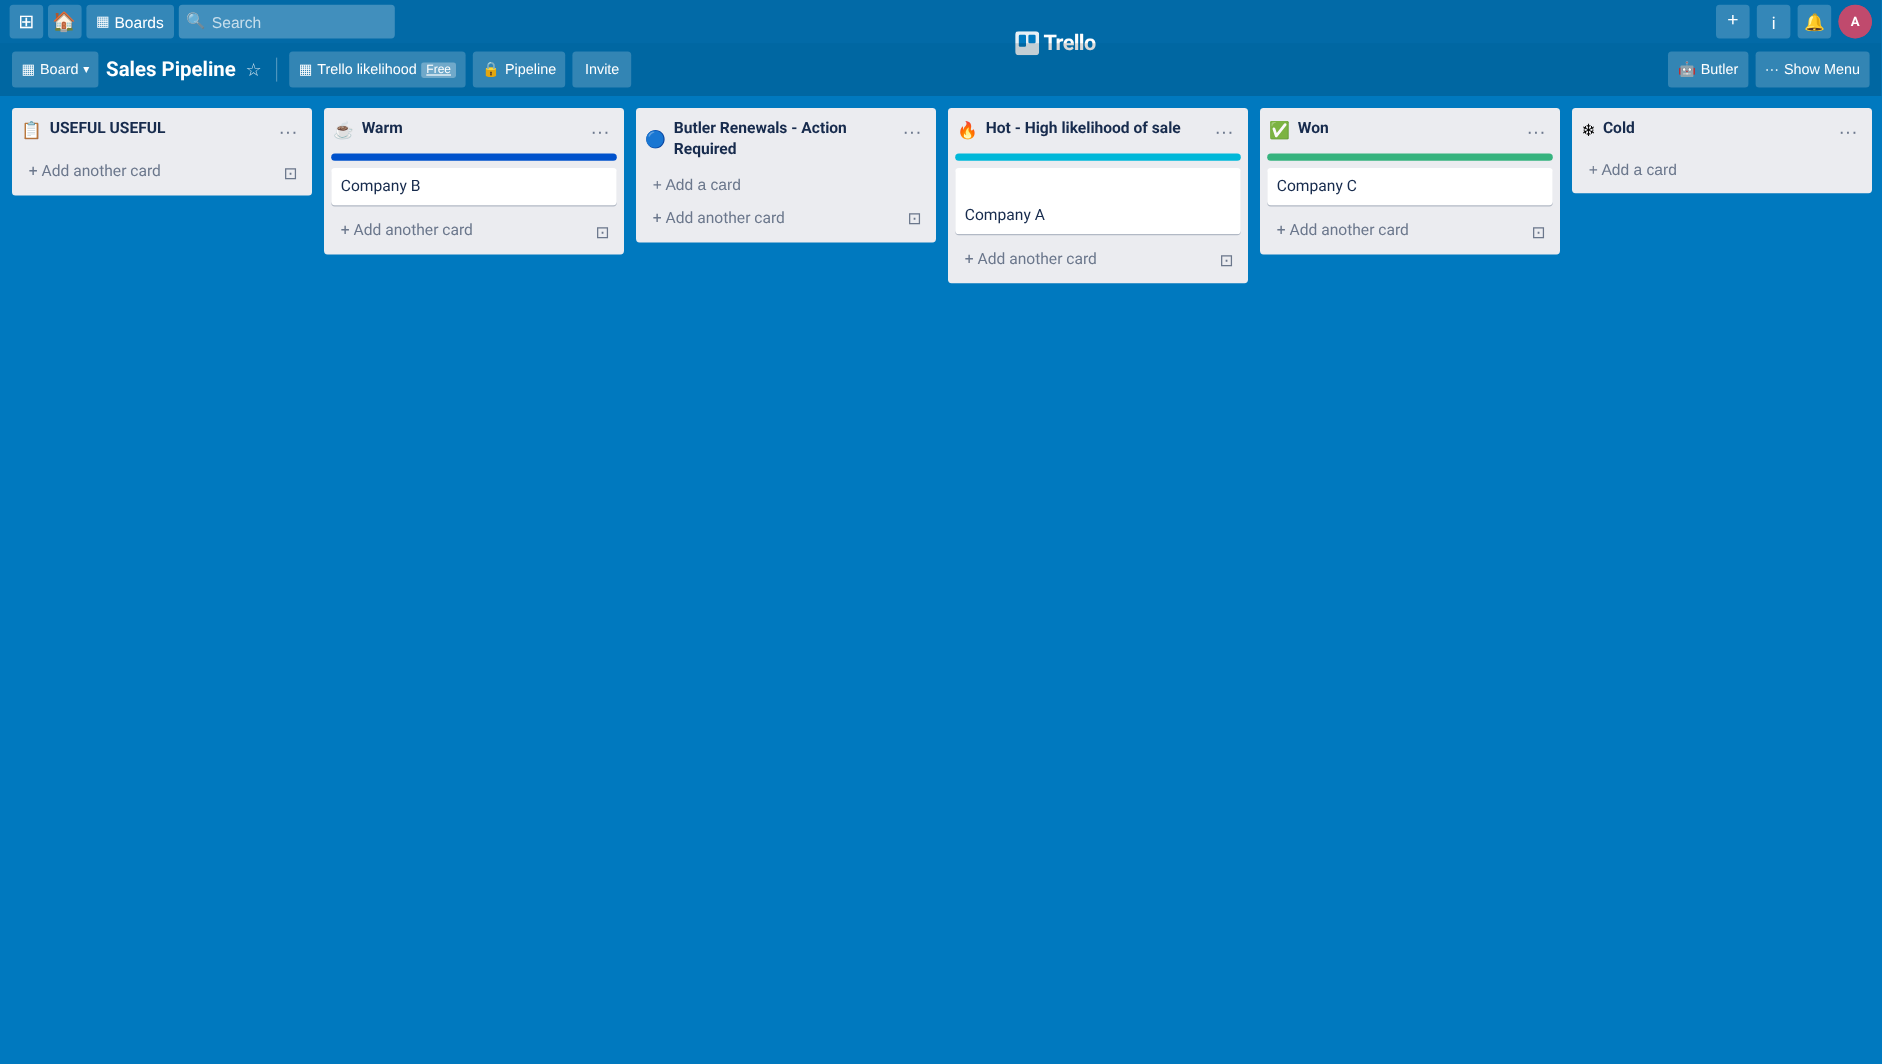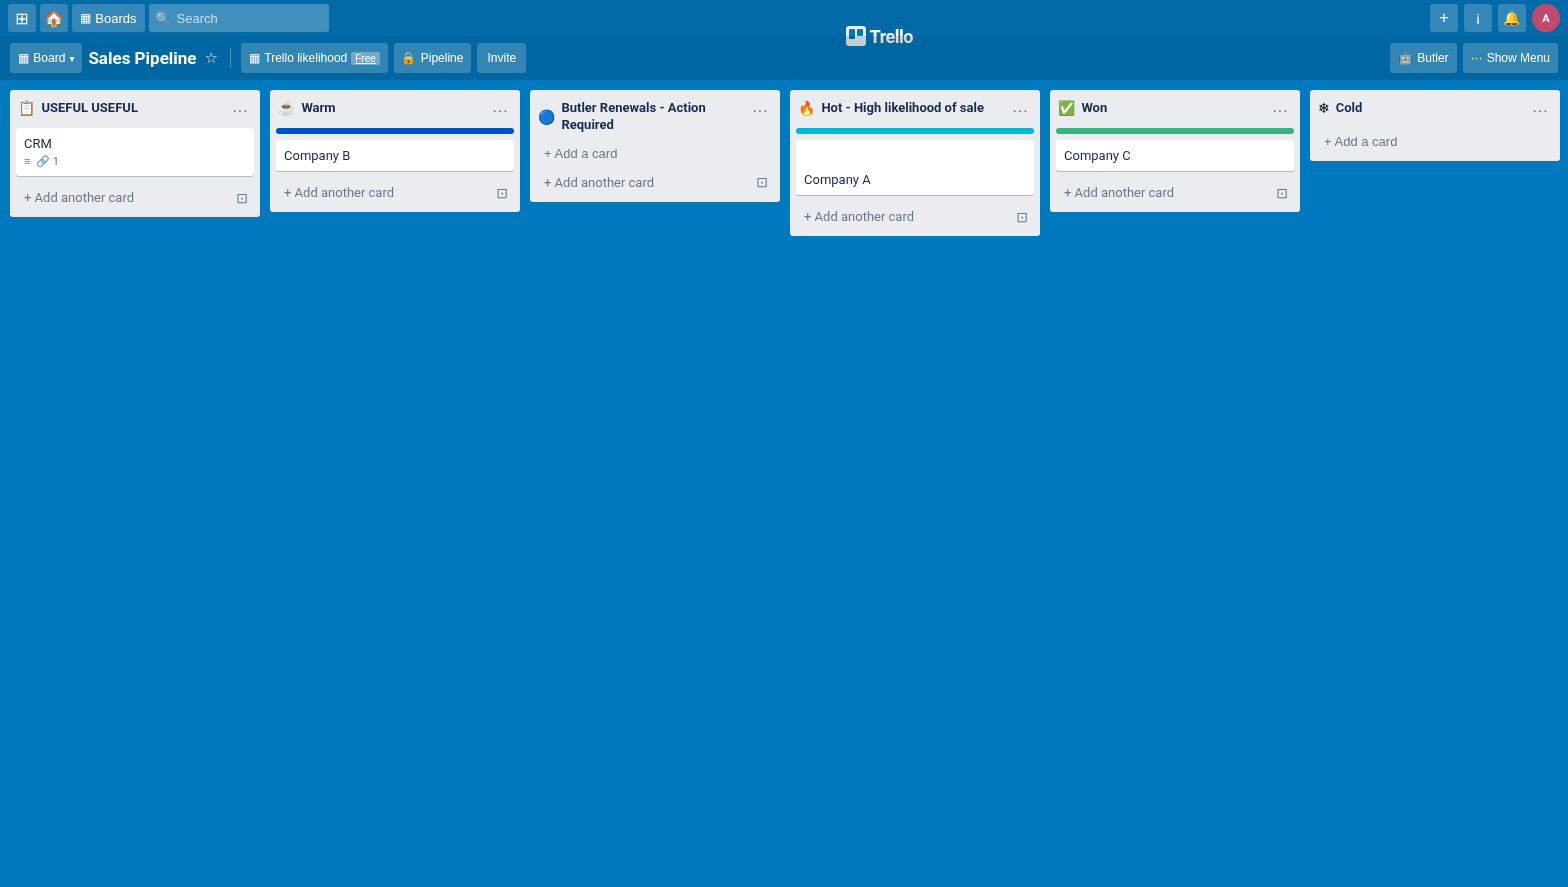--- a/index.html
+++ b/index.html
@@ -462,27 +462,20 @@
 
 <div class="board-content" id="board-content">
 <div class="list">
       <div class="list-header">
         <div class="list-title-wrap">
           <span class="list-icon">📋</span>
           <span class="list-title">USEFUL USEFUL</span>
         </div>
         <button class="list-menu-btn">···</button>
       </div>
-      <div class="card">
-        <div style="font-size: 13px; color: rgb(23, 43, 77);">CRM</div>
-        <div class="card-meta">
-          <span style="display: flex; align-items: center; gap: 2px; font-size: 11px; color: rgb(107, 119, 140);">≡</span>
-          <span style="display: flex; align-items: center; gap: 2px; font-size: 11px; color: rgb(107, 119, 140);">🔗 1</span>
-        </div>
-      </div>
       <div class="add-card-row">
         <div class="add-card-left">+ Add another card</div>
         <button class="card-from-template-btn">⊡</button>
       </div>
     </div>
     <div class="list">
       <div class="list-header">
         <div class="list-title-wrap">
           <span class="list-icon">☕</span>
           <span class="list-title">Warm</span>

